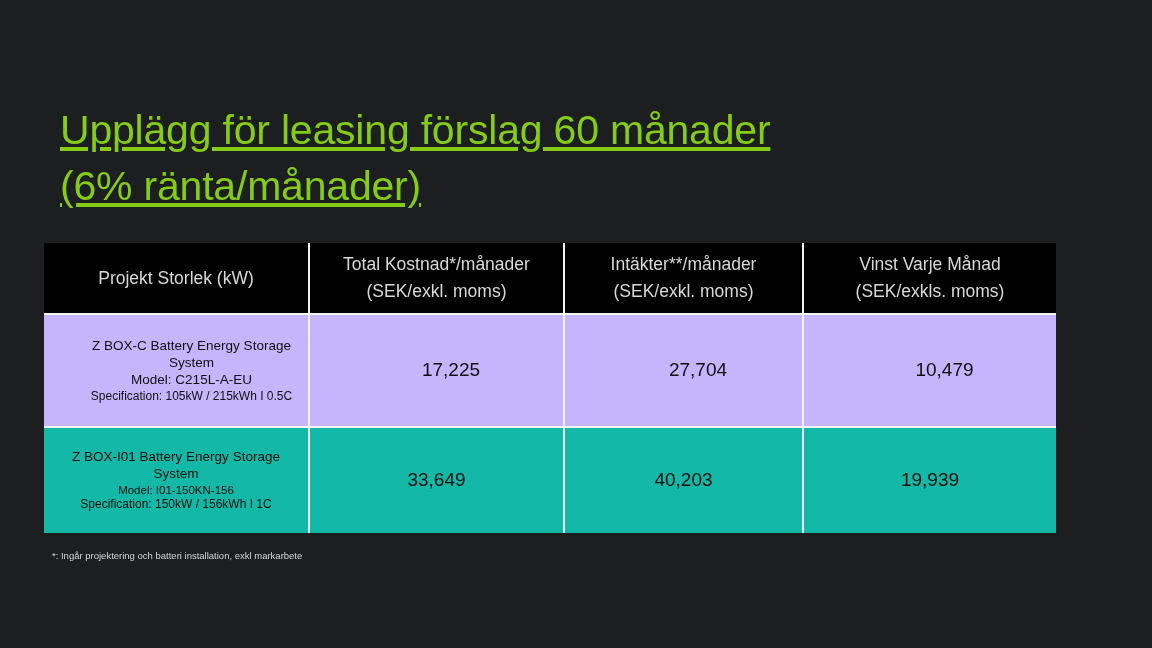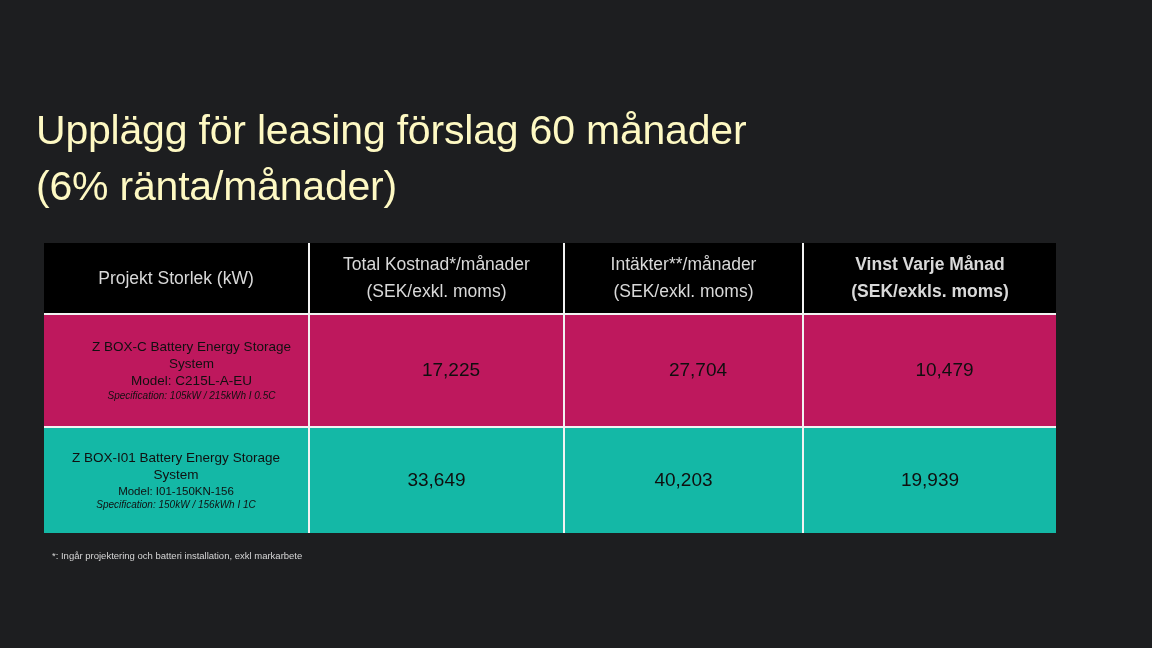--- a/index.html
+++ b/index.html
@@ -17,30 +17,31 @@
   .slide {
     position: relative;
     width: 1152px;
     height: 648px;
     background: #1d1e20;
   }
 
   
   .slide-title {
     position: absolute;
-    left: 36px;
+    left: 60px;
     top: 103px;
     width: 930px;
-    color: #fef9c3;
+    color: #84cc16;
     font-family: "Liberation Sans", sans-serif;
     font-size: 41px;
     font-weight: 400;
     line-height: 1.36;
     letter-spacing: -0.2px;
     white-space: pre-line;
+    text-decoration: underline;
   }
 
   
   .table-wrap {
     position: absolute;
     left: 44px;
     top: 243px;
     width: 832px;
   }
   table.data-table {
@@ -61,38 +62,38 @@
     font-size: 17.5px;
     line-height: 1.55;
     text-align: center;
     vertical-align: middle;
     padding: 8px 6px;
     height: 62px;
     box-sizing: border-box;
     border-right: 2px solid #f2f2f2;
     border-bottom: 2px solid #f2f2f2;
   }
-  thead th:last-child { border-right: none; font-weight: bold; }
+  thead th:last-child { border-right: none; }
   thead th .hdr-line1 { display: block; }
   thead th .hdr-line2 { display: block; }
   thead th.single-line .hdr-line1 { display: block; }
 
   tbody td {
     color: #101010;
     text-align: center;
     vertical-align: middle;
     padding: 10px 6px;
     box-sizing: border-box;
     border-right: 2px solid #f2f2f2;
     border-bottom: 2px solid #f2f2f2;
   }
   tbody td:last-child { border-right: none; }
   tbody tr:last-child td { border-bottom: none; }
 
-  tbody tr.row-a td { background: #be185d; height: 113px; padding-left: 35px; }
+  tbody tr.row-a td { background: #c4b5fd; height: 113px; padding-left: 35px; }
   tbody tr.row-b td { background: #14b8a6; height: 106px; }
 
   td.spec-cell {
     font-size: 13.5px;
     line-height: 1.25;
     padding-left: 4px;
     padding-right: 4px;
   }
   td.spec-cell .spec-name {
     display: block;
@@ -100,22 +101,21 @@
   }
   td.spec-cell .spec-model {
     display: block;
     font-size: 13.5px;
   }
   td.spec-cell .spec-model.small {
     font-size: 11.5px;
   }
   td.spec-cell .spec-spec {
     display: block;
-    font-size: 10px;
-    font-style: italic;
+    font-size: 12px;
   }
   td.num-cell {
     font-size: 19px;
     line-height: 1.2;
     color: #0f0f0f;
   }
 
   
   .footnotes {
     position: absolute;

